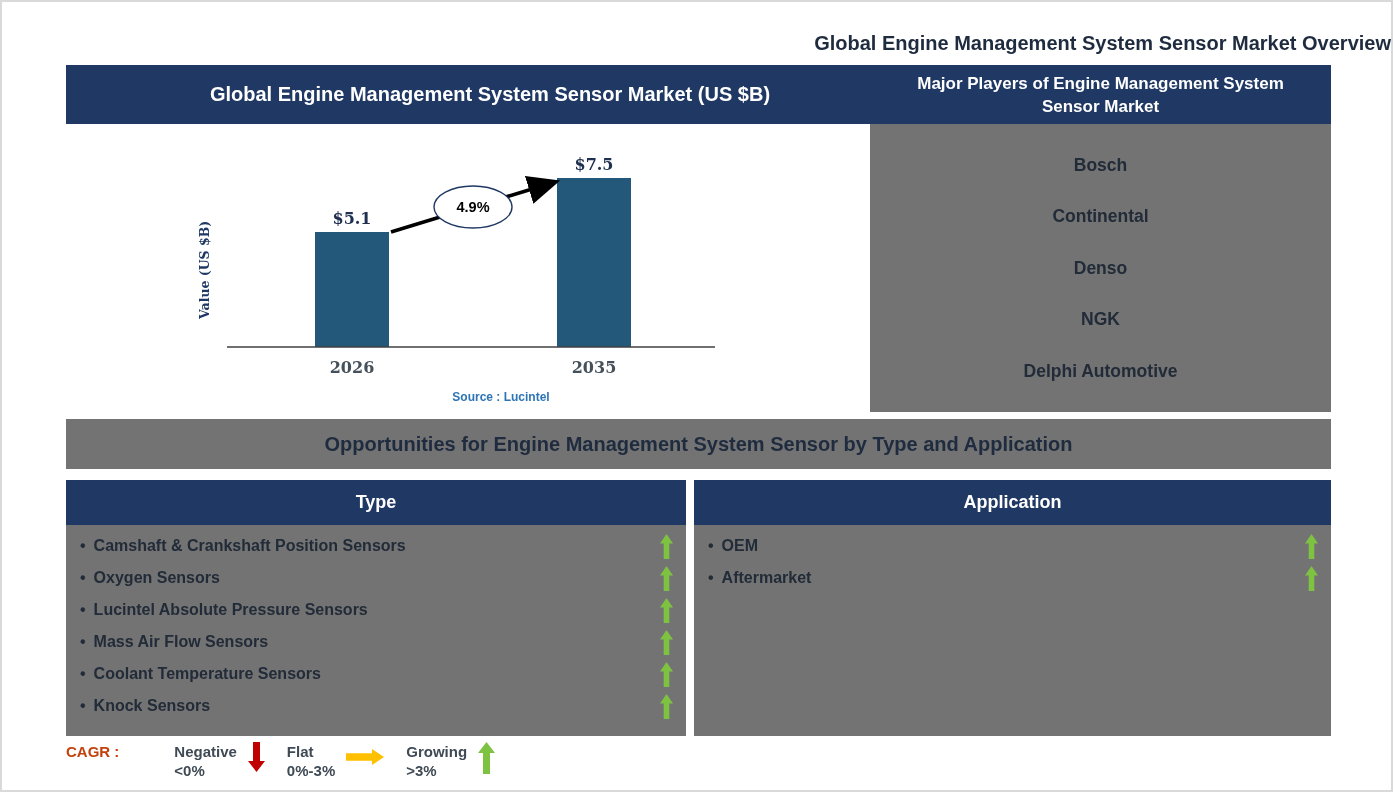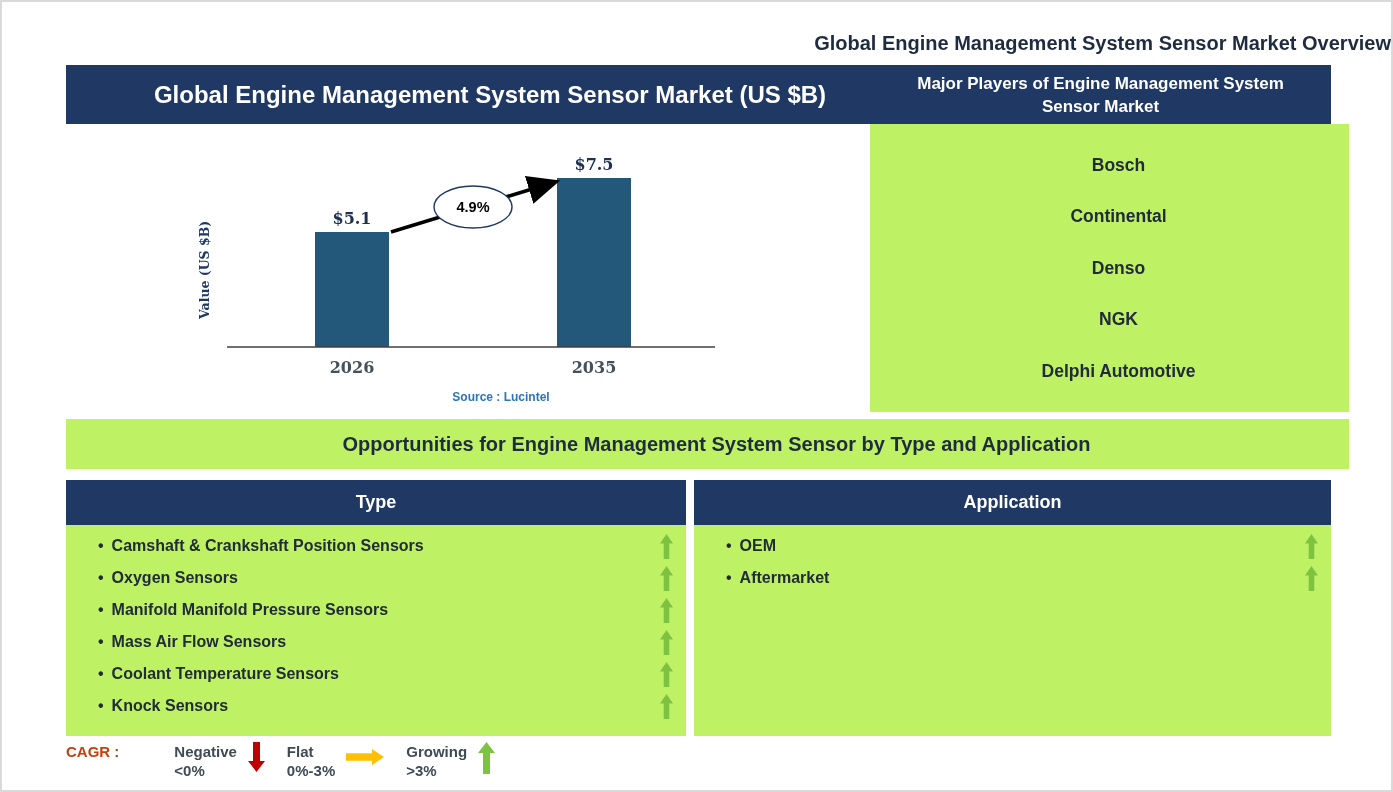--- a/index.html
+++ b/index.html
@@ -2,26 +2,26 @@
 <html><head>
 <meta charset="utf-8">
 <style>
   html,body{margin:0;padding:0;background:#fff;font-family:"Liberation Sans",sans-serif;}
   #canvas{position:relative;width:1393px;height:792px;background:#fff;border:2px solid #D9D9D9;box-sizing:border-box;overflow:hidden;}
 
   .page-title{position:absolute;top:30px;left:0;width:100%;text-align:right;
     font-size:20px;font-weight:bold;color:#1F2B3E;}
 
   .navy{background:#203864;color:#fff;}
-  .gray{background:#bef264;padding-left:18px;}
+  .gray{background:#737373;}
 
   
   .chart-header{position:absolute;left:64px;top:63px;width:848px;height:59px;
     display:flex;align-items:center;justify-content:center;
-    font-size:24px;font-weight:bold;}
+    font-size:20px;font-weight:bold;}
   .chart-panel{position:absolute;left:64px;top:122px;width:800px;height:288px;background:#fff;}
   .y-axis-label{position:absolute;left:131px;top:66px;height:160px;display:flex;align-items:center;justify-content:center;
     writing-mode:vertical-rl;transform:rotate(180deg);
     font-family:"DejaVu Serif",serif;font-weight:bold;font-size:12.5px;color:#1F3864;}
   .bar-group{position:absolute;bottom:65px;display:flex;flex-direction:column;align-items:center;justify-content:flex-end;}
   .bar-value{font-family:"DejaVu Serif",serif;font-weight:bold;font-size:16px;color:#203050;margin-bottom:4px;}
   .bar{width:100%;}
   .bar-tick{position:absolute;bottom:-30px;left:0;width:100%;text-align:center;
     font-family:"DejaVu Serif",serif;font-weight:bold;font-size:16px;color:#44505A;}
   .chart-overlay{position:absolute;left:0;top:0;}
@@ -122,21 +122,21 @@
       </div>
       <div class="opp-row">
         <span class="bullet">•</span>
         <span class="opp-label">Oxygen Sensors</span>
         <svg class="up-arrow" width="13" height="25" viewBox="0 0 13 25">
             <path d="M6.5 0 L13 9.5 H9.3 V25 H3.7 V9.5 H0 Z" fill="#7EC242"></path>
           </svg>
       </div>
       <div class="opp-row">
         <span class="bullet">•</span>
-        <span class="opp-label">Manifold Manifold Pressure Sensors</span>
+        <span class="opp-label">Lucintel Absolute Pressure Sensors</span>
         <svg class="up-arrow" width="13" height="25" viewBox="0 0 13 25">
             <path d="M6.5 0 L13 9.5 H9.3 V25 H3.7 V9.5 H0 Z" fill="#7EC242"></path>
           </svg>
       </div>
       <div class="opp-row">
         <span class="bullet">•</span>
         <span class="opp-label">Mass Air Flow Sensors</span>
         <svg class="up-arrow" width="13" height="25" viewBox="0 0 13 25">
             <path d="M6.5 0 L13 9.5 H9.3 V25 H3.7 V9.5 H0 Z" fill="#7EC242"></path>
           </svg>

